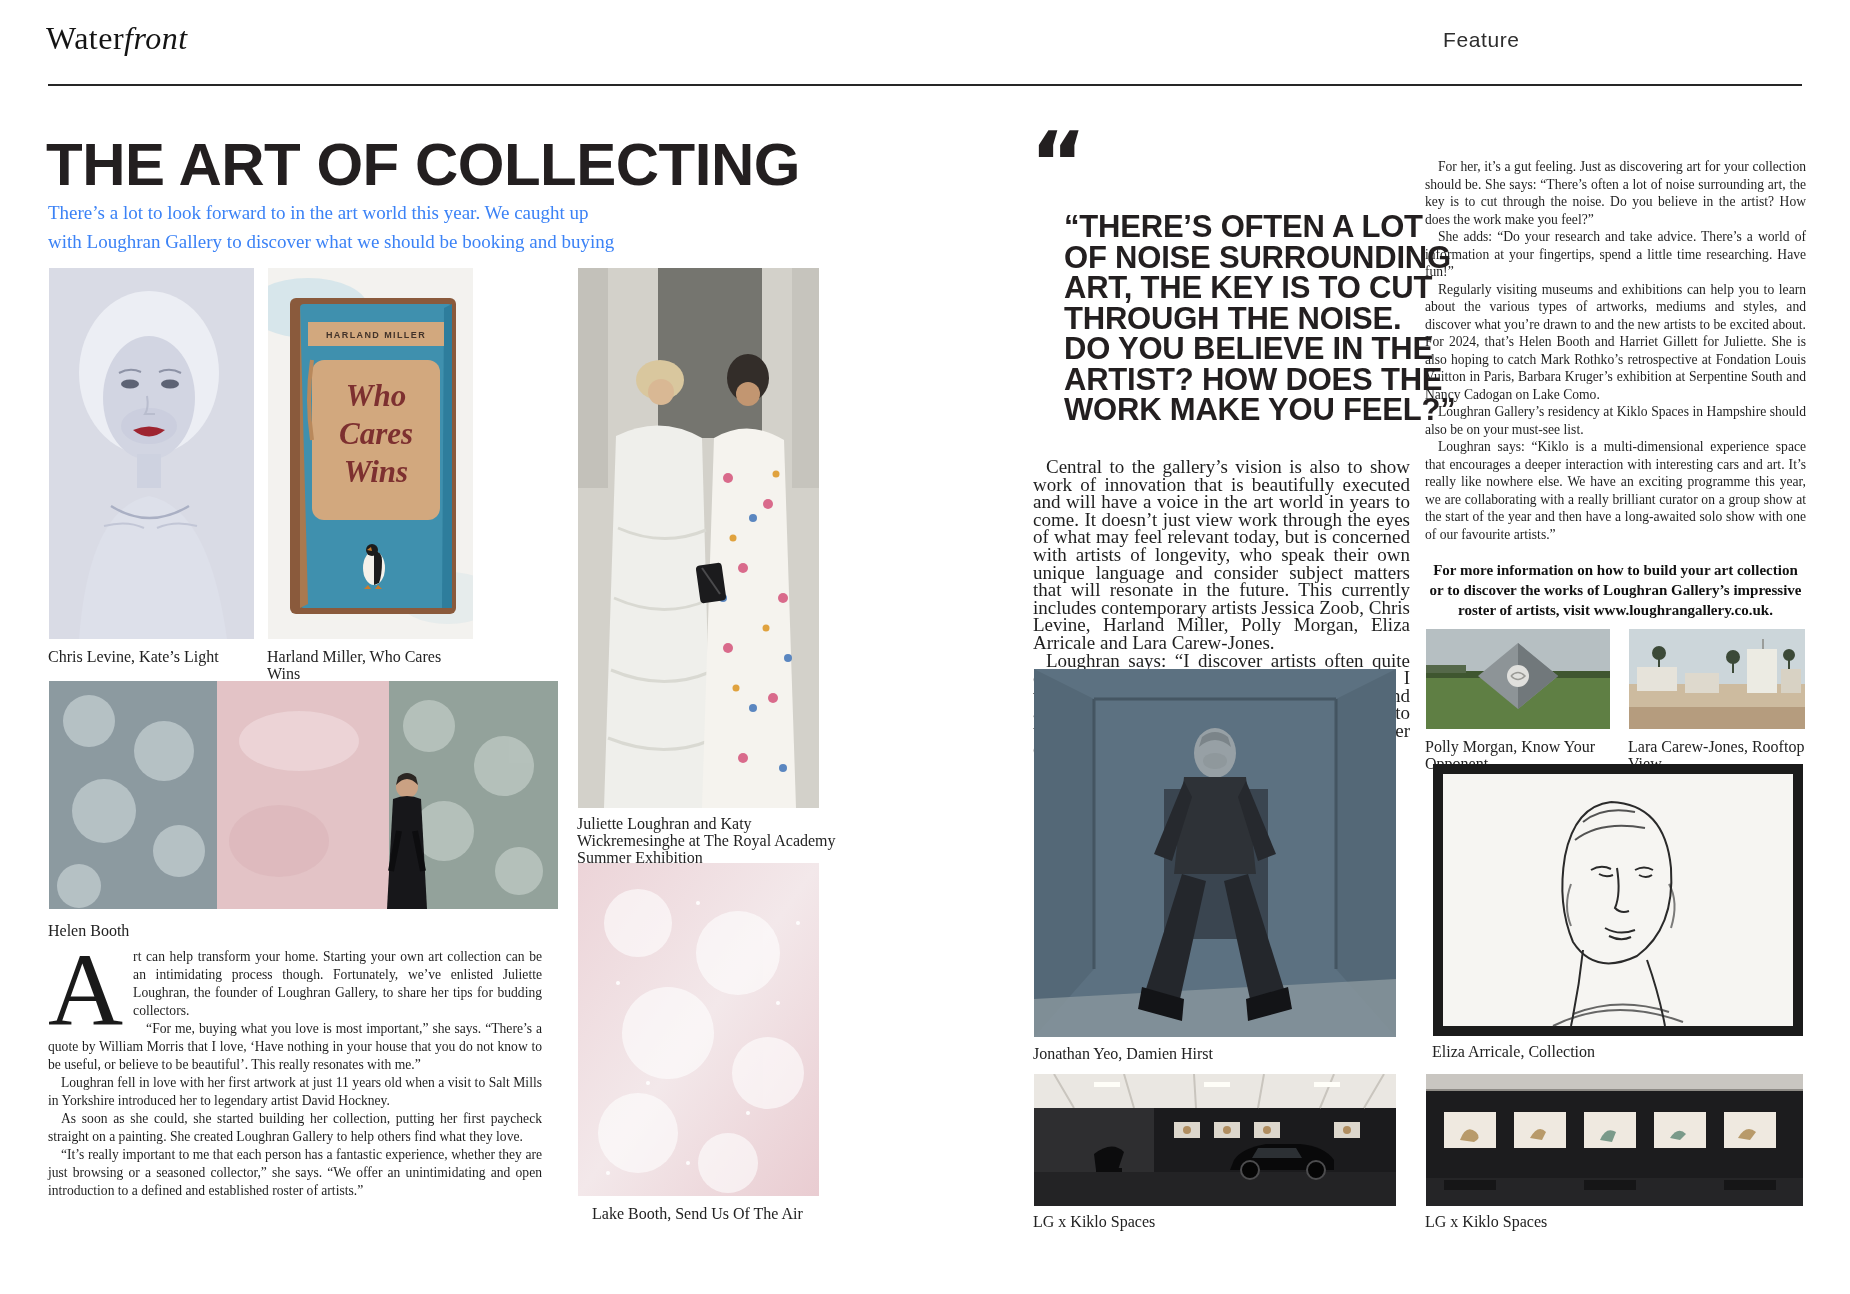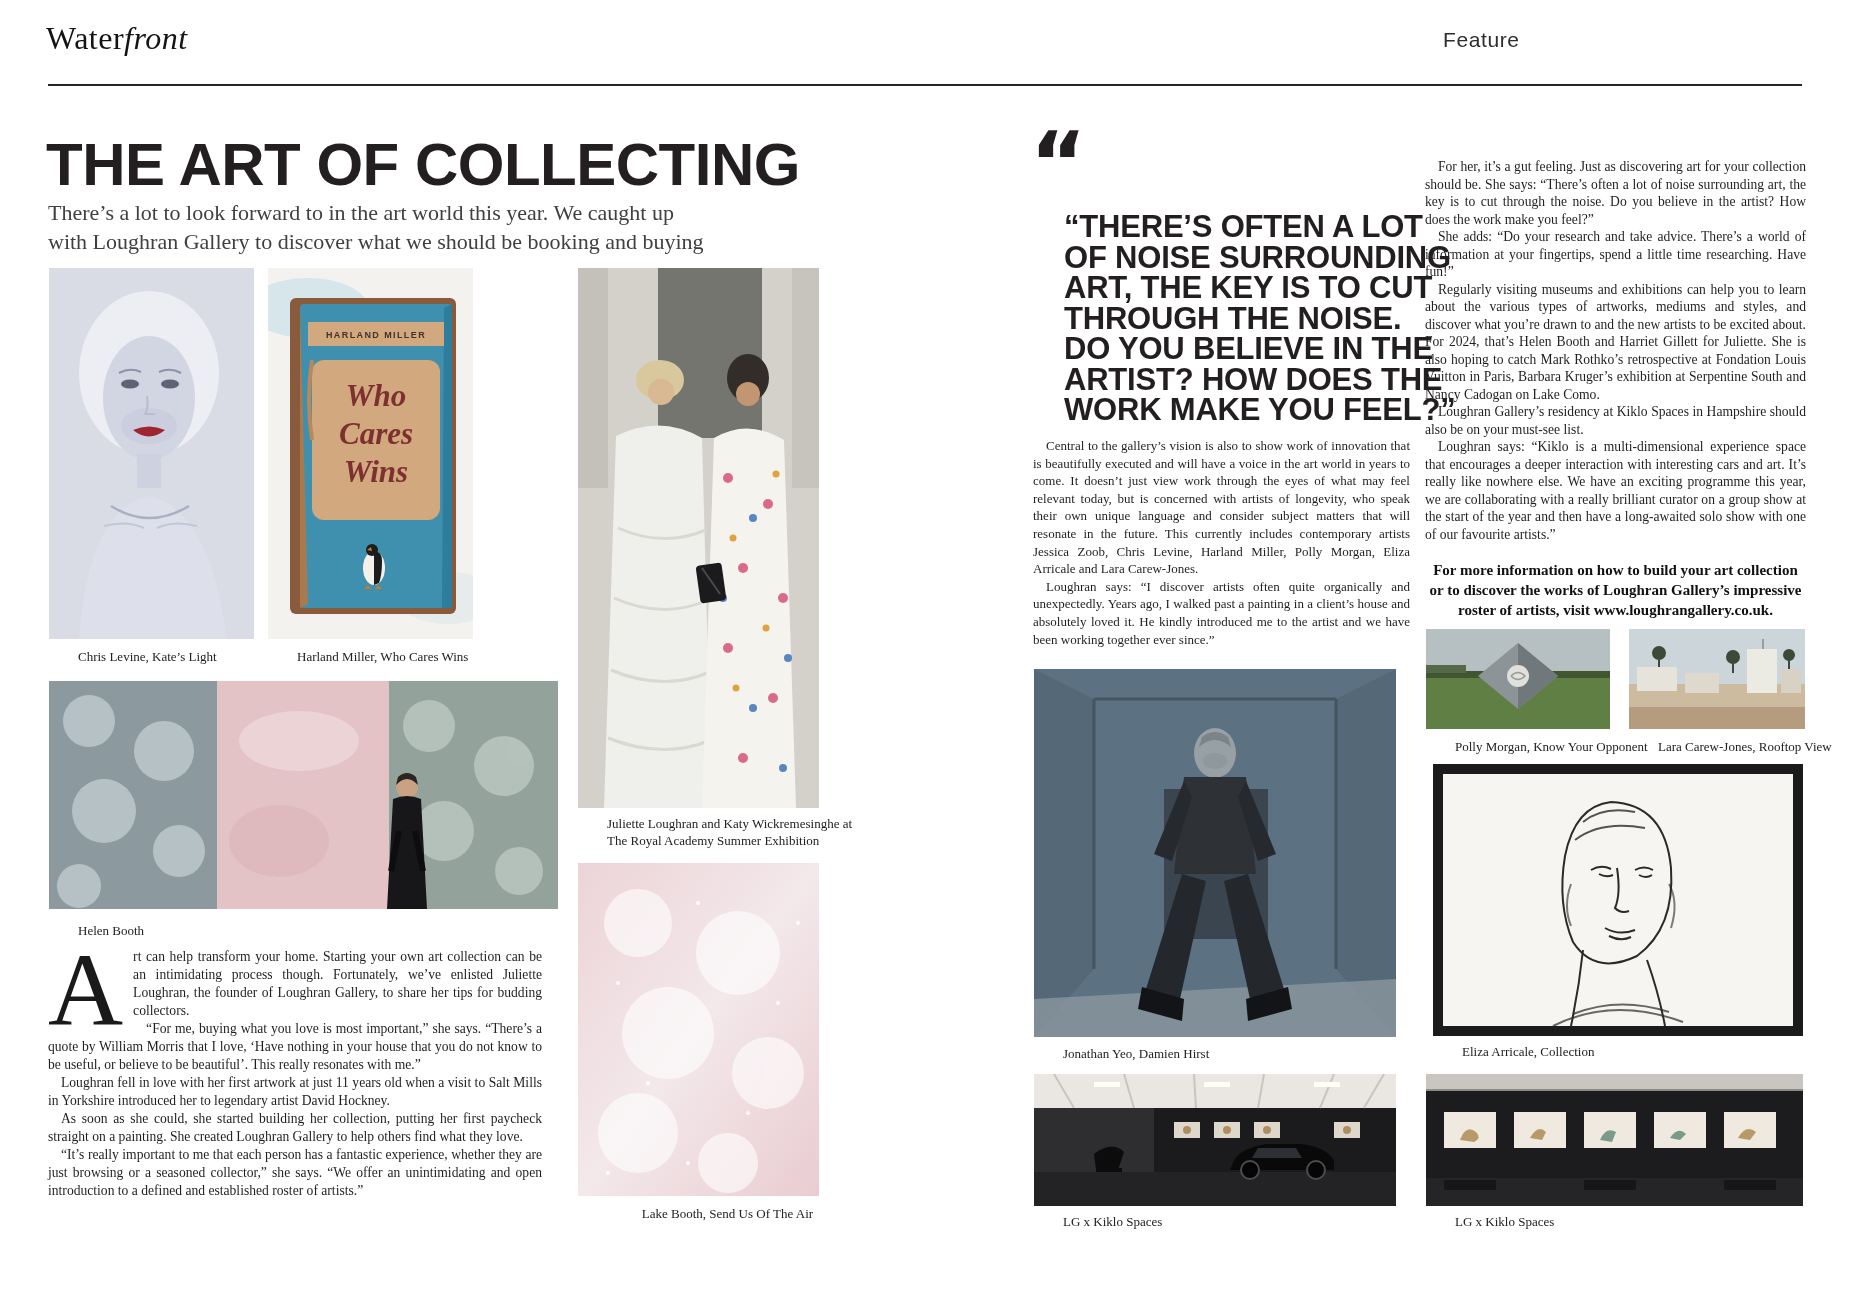--- a/index.html
+++ b/index.html
@@ -8,33 +8,33 @@
   .abs{position:absolute;}
   
   .logo{left:46px;top:20px;font-size:32px;color:#141414;letter-spacing:.5px;}
   .logo .it{font-style:italic;}
   .section-label{left:1443px;top:28px;font-family:"Liberation Sans",sans-serif;
         font-size:21px;color:#2d2d2d;letter-spacing:.6px;}
   .rule{left:48px;top:84px;width:1754px;height:2px;background:#262626;}
   
   .title{left:46px;top:130px;font-family:"Liberation Sans",sans-serif;font-weight:700;
         font-size:60px;letter-spacing:-.5px;color:#231f20;white-space:nowrap;}
-  .standfirst{left:48px;top:198px;width:700px;font-size:22px;line-height:29px;color:#404040;}
-  .caption{font-size:13px;color:#222;line-height:17px;margin-left:30px;}
+  .standfirst{left:48px;top:198px;width:700px;font-size:19px;line-height:29px;color:#3b82f6;}
+  .caption{font-size:16px;color:#222;line-height:17px;}
   .body-left{left:48px;top:948px;width:494px;font-size:13.6px;line-height:18px;text-align:justify;}
   .body-left p{margin:0;text-indent:13px;}
   .body-left p.first{text-indent:0;}
   .dropcap{float:left;font-size:104px;line-height:72px;padding:6px 10px 0 0;color:#1a1a1a;}
   
   .qmark{left:1030px;top:118px;font-family:"DejaVu Sans",sans-serif;font-weight:700;
         font-size:86px;line-height:90px;color:#231f20;}
   .pullquote{left:1033px;top:212px;width:380px;}
   .pullquote div{font-family:"Liberation Sans",sans-serif;font-weight:700;font-size:31px;
         line-height:30.5px;color:#231f20;letter-spacing:-.2px;white-space:nowrap;margin-left:31px;}
-  .midbody{left:1033px;top:437px;width:377px;font-size:13px;line-height:17.6px;text-align:justify;}
+  .midbody{left:1033px;top:458px;width:377px;font-size:19px;line-height:17.6px;text-align:justify;}
   .midbody p{margin:0;text-indent:13px;}
   
   .rightbody{left:1425px;top:158px;width:381px;font-size:13.6px;line-height:17.5px;text-align:justify;}
   .rightbody p{margin:0;text-indent:13px;}
   .cta{left:1425px;top:560px;width:381px;font-weight:700;font-size:15px;line-height:20px;text-align:center;color:#111;}
   figure{margin:1px;}
   figure svg{display:block;width:100%;height:100%;}
   .harland-author{font-family:"Liberation Sans",sans-serif;font-size:9px;letter-spacing:1.4px;fill:#43332a;font-weight:700;}
   .harland-script{font-family:"Liberation Serif",serif;font-style:italic;font-weight:700;font-size:31px;fill:#7d3030;}
 </style>

